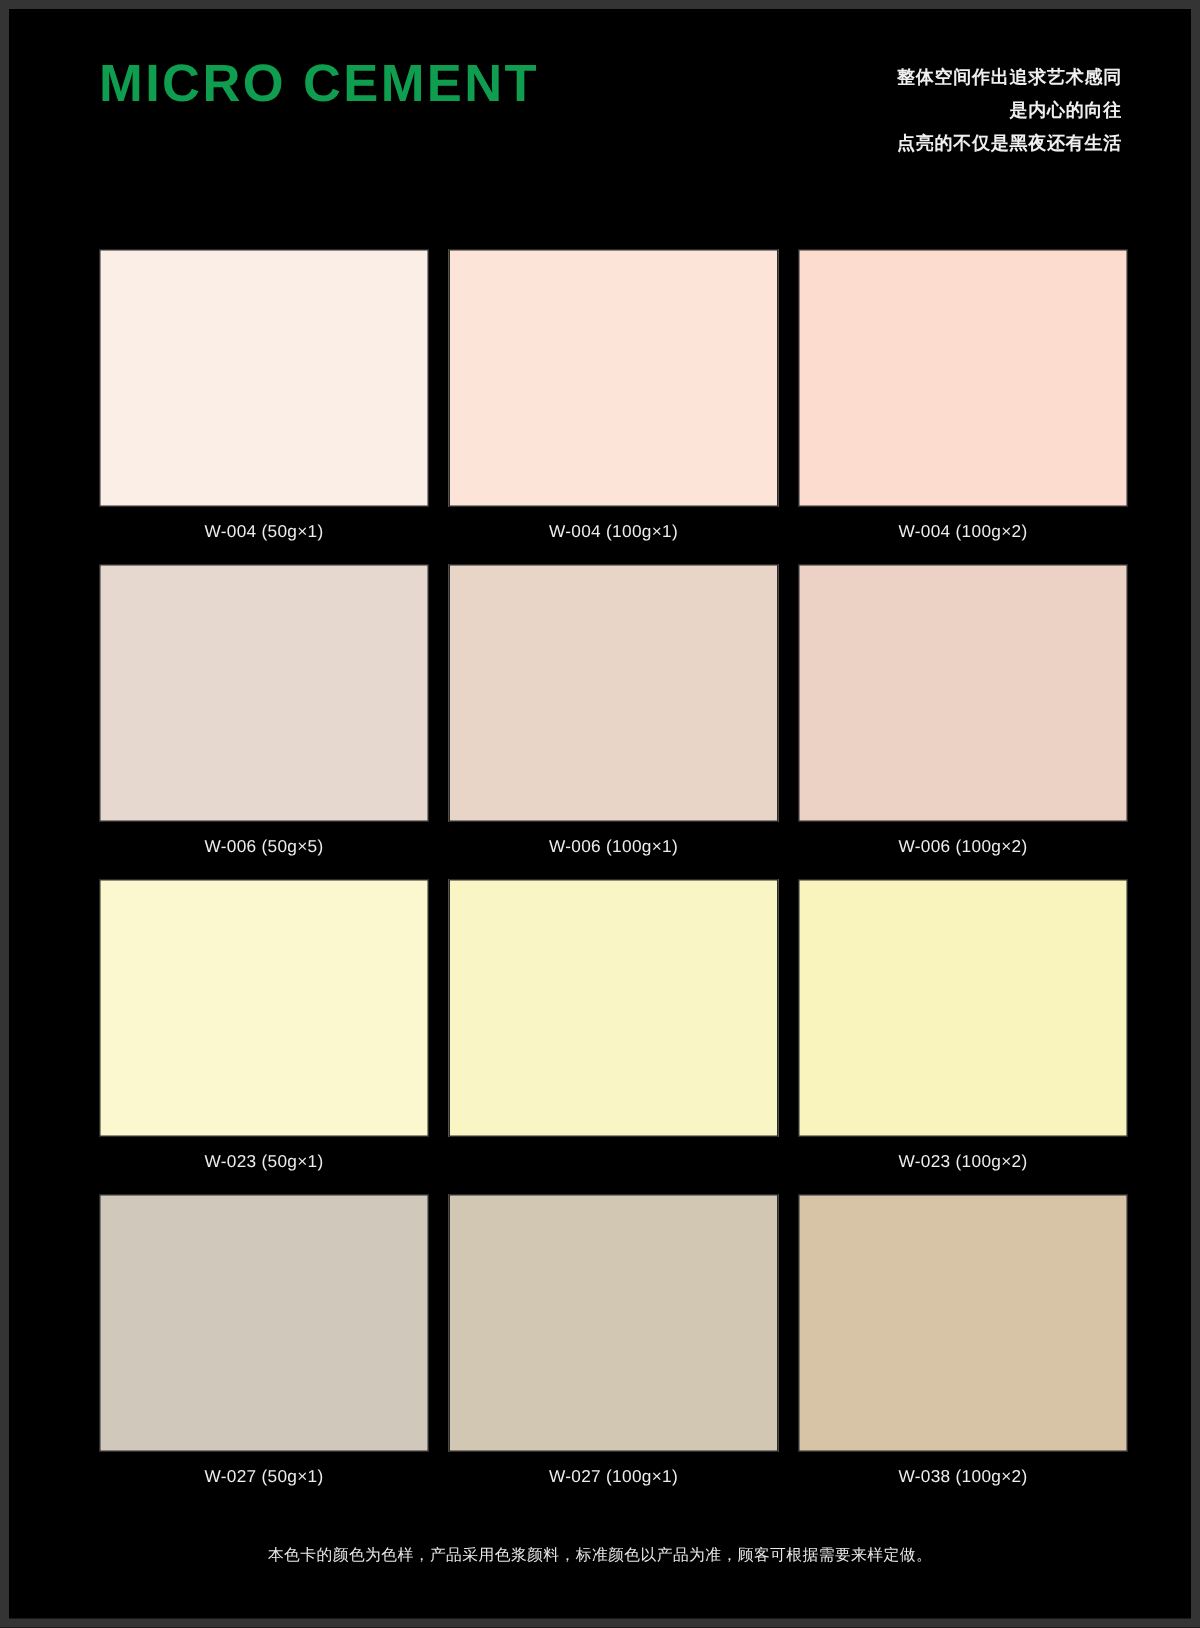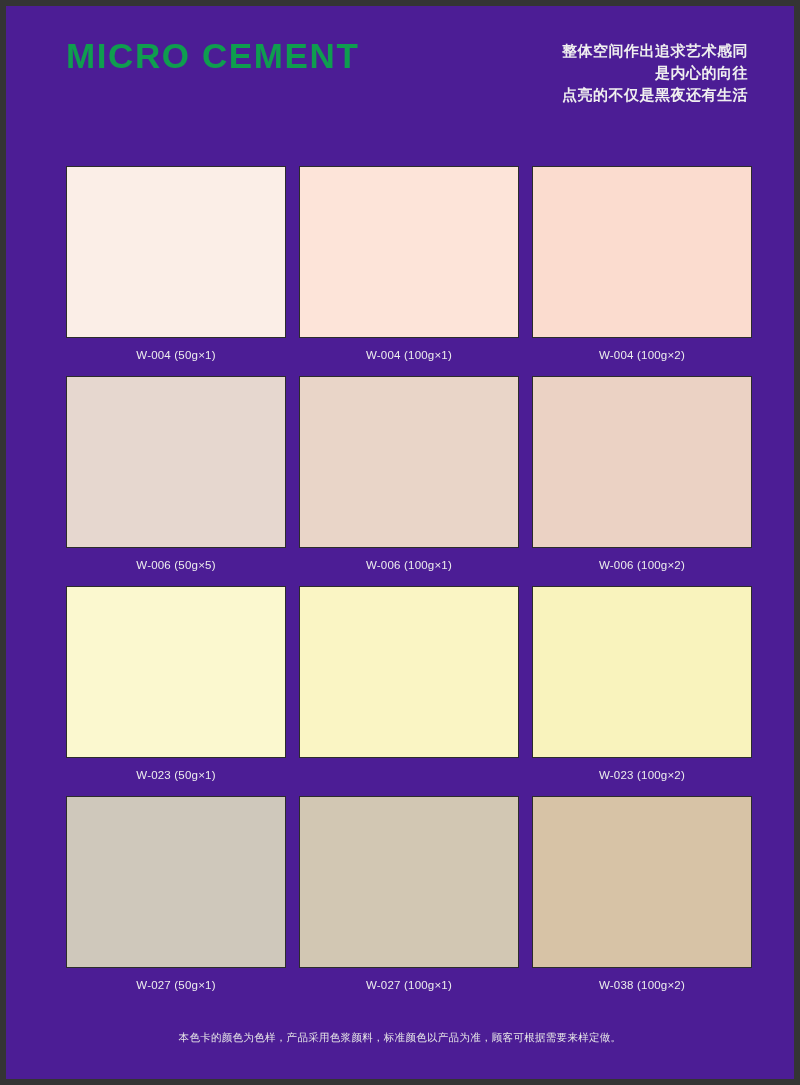--- a/index.html
+++ b/index.html
@@ -10,21 +10,21 @@
     width: 800px;
     height: 1085px;
     background: #3b3b3b;
     font-family: "Liberation Sans", sans-serif;
     overflow: hidden;
   }
   .card {
     position: relative;
     width: 800px;
     height: 1085px;
-    background: #4c1d95;
+    background: #000000;
     box-sizing: border-box;
     border: 6px solid #343434;
   }
 
   
   .header {
     position: absolute;
     left: 0;
     top: 0;
     width: 800px;
@@ -56,21 +56,21 @@
     white-space: nowrap;
   }
   .tagline {
     position: absolute;
     right: 58px;
     top: 34px;
     text-align: right;
   }
   .tagline-line {
     color: #efefef;
-    font-size: 15px;
+    font-size: 12px;
     line-height: 22px;
     letter-spacing: 0.5px;
     font-weight: bold;
     white-space: nowrap;
   }
 
   
   .grid {
     position: absolute;
     left: 60px;

